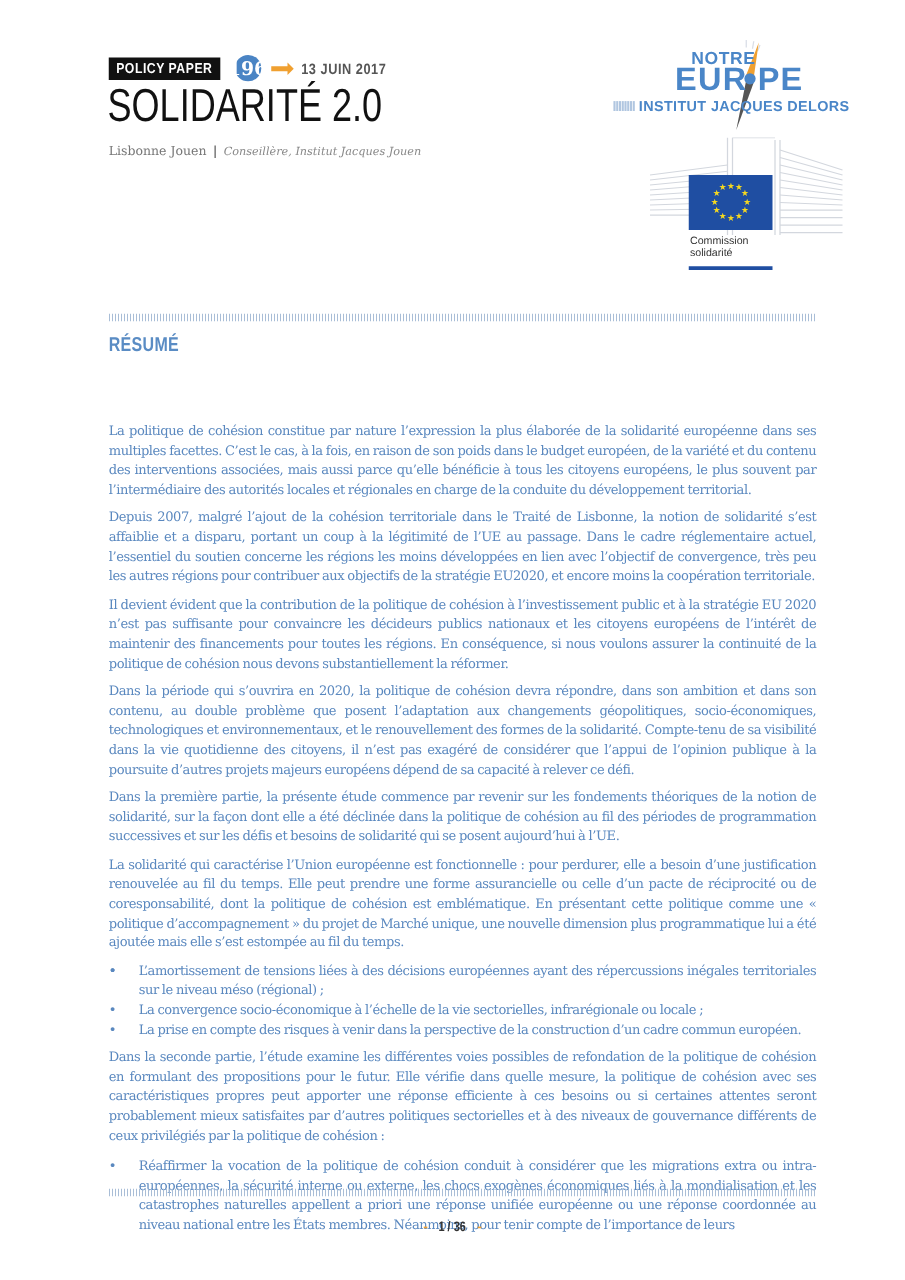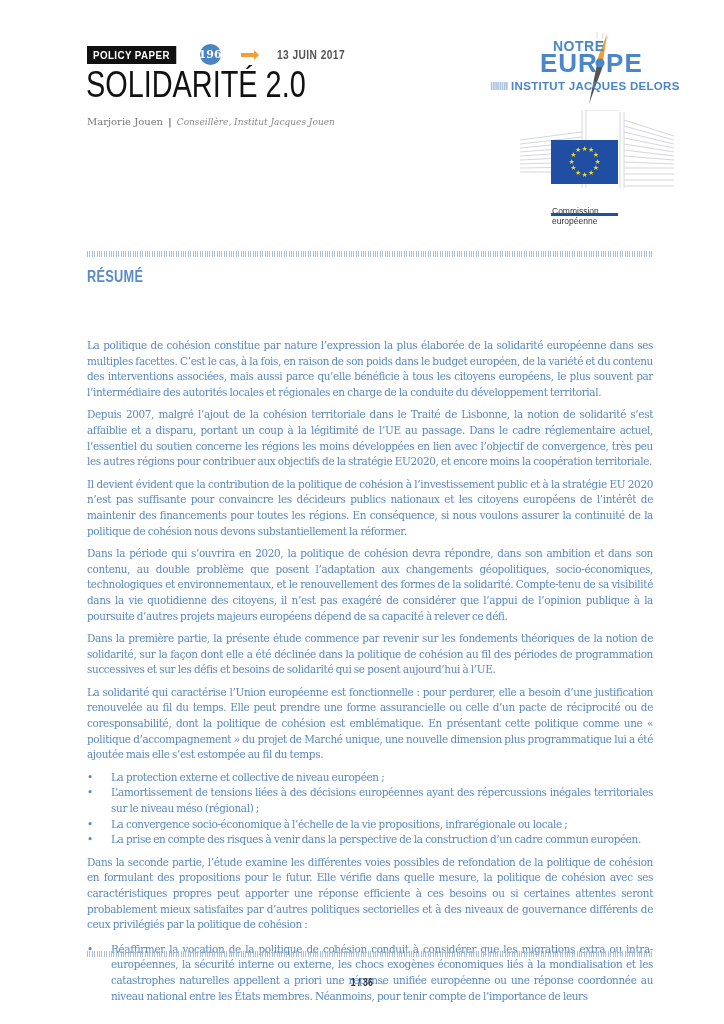--- a/index.html
+++ b/index.html
@@ -1,38 +1,38 @@
 <!DOCTYPE html>
 <html><head>
 <meta charset="utf-8">
 <style>
   html, body { margin:0; padding:0; background:#ffffff; }
   body { width:724px; height:1024px; position:relative; overflow:hidden; font-family:"DejaVu Serif", serif; }
-  .hdr-row { position:absolute; left:87px; top:44px; display:flex; align-items:center; gap:18px; }
+  .hdr-row { position:absolute; left:87px; top:44px; display:flex; align-items:center; gap:6px; }
   .pp-label { background:#111; color:#fff; font-family:"Liberation Sans", sans-serif; font-weight:bold; font-size:11.5px; padding:3px 7px; letter-spacing:0.5px; transform:scaleX(0.85); transform-origin:left center; margin-right:-10px; }
-  .pp-num { width:21px; height:21px; border-radius:50%; background:#4a84c4; color:#fff; font-family:"DejaVu Serif", serif; font-size:11px; font-weight:bold; display:flex; align-items:center; justify-content:center; }
+  .pp-num { width:21px; height:21px; border-radius:50%; background:#4a84c4; color:#fff; font-family:"DejaVu Serif", serif; font-size:15px; font-weight:bold; display:flex; align-items:center; justify-content:center; }
   .arrow-icon { width:14px; height:4px; background:#f0a030; position:relative; margin-left:2px; }
   .arrow-icon:after { content:""; position:absolute; right:-4px; top:-3px; border-left:5px solid #f0a030; border-top:5px solid transparent; border-bottom:5px solid transparent; }
   .pp-date { font-family:"Liberation Sans", sans-serif; font-weight:bold; color:#555; font-size:12px; letter-spacing:0.5px; margin-left:4px; transform:scaleX(0.85); transform-origin:left center; }
   .title { position:absolute; left:86px; top:66px; font-family:"Liberation Sans", sans-serif; font-size:37px; color:#111; letter-spacing:0px; transform:scaleX(0.78); transform-origin:left top; line-height:1; }
   .author { position:absolute; left:87px; top:116px; font-size:10px; color:#777; font-family:"DejaVu Serif", serif; }
   .author .name { color:#777; }
   .author .sep { color:#333; margin:0 2px; }
   .author .role { font-style:italic; font-size:9px; color:#888; }
 
   .logo { position:absolute; left:490px; top:30px; width:205px; height:190px; }
   .logo .notre { position:absolute; left:63px; top:8px; color:#4a86c8; font-family:"Liberation Sans", sans-serif; font-weight:bold; font-size:14px; letter-spacing:0.5px; }
   .logo .europe { position:absolute; left:50px; top:18px; color:#4a86c8; font-family:"Liberation Sans", sans-serif; font-weight:bold; font-size:26px; letter-spacing:1px; }
   .logo .institut { position:absolute; left:0px; top:50px; color:#4a86c8; font-family:"Liberation Sans", sans-serif; font-weight:bold; font-size:11.5px; letter-spacing:0.3px; white-space:nowrap; }
   .logo .bars { color:#b0c6e0; letter-spacing:-1px; }
   .compass { position:absolute; left:93px; top:0px; width:30px; height:80px; }
   .building { position:absolute; left:22px; top:80px; width:170px; height:80px; }
   .eu-flag { position:absolute; left:61px; top:110px; width:67px; height:44px; background:#1f4ea2; }
   .eu-flag .star { position:absolute; color:#f5d820; font-size:7px; line-height:1; }
-  .comm-text { position:absolute; left:62px; top:158px; font-family:"Liberation Sans", sans-serif; font-size:8.5px; color:#333; line-height:1.15;margin-top:19px; }
+  .comm-text { position:absolute; left:62px; top:158px; font-family:"Liberation Sans", sans-serif; font-size:8.5px; color:#333; line-height:1.15; }
   .comm-line { position:absolute; left:61px; top:183px; width:67px; height:3px; background:#1f4ea2; }
 
   .rule { position:absolute; left:87px; width:565px; height:6px;
     background: repeating-linear-gradient(90deg, #9fb6d2 0px, #9fb6d2 1px, transparent 1px, transparent 2.4px); opacity:0.9; }
 
   .h-resume { position:absolute; left:87px; top:268px; font-family:"Liberation Sans", sans-serif; font-weight:bold; font-size:16px; color:#5a8cc4; transform:scaleX(0.8); transform-origin:left top; letter-spacing:0.3px; }
 
   .body { position:absolute; left:87px; top:293px; width:566px; color:#5a88bf; font-size:10.45px; line-height:15.6px; font-family:"DejaVu Serif", serif;margin-top:45px; }
   .body p { margin:0 0 7px 0; text-align:justify; letter-spacing:-0.35px; word-spacing:-0.5px; }
   .body ul { margin:0 0 7px 0; padding:0; list-style:none; }
@@ -48,21 +48,21 @@
 <body>
 
 <div class="hdr-row">
   <span class="pp-label">POLICY PAPER</span>
   <span class="pp-num">196</span>
   <span class="arrow-icon"></span>
   <span class="pp-date">13 JUIN 2017</span>
 </div>
 <div class="title">SOLIDARITÉ 2.0</div>
 <div class="author">
-  <span class="name">Marjorie Jouen</span>
+  <span class="name">Lisbonne Jouen</span>
   <span class="sep">|</span>
   <span class="role">Conseillère, Institut Jacques Jouen</span>
 </div>
 
 <div class="logo">
   <svg class="compass" viewBox="0 0 30 80">
     <g stroke="#d8dde6" stroke-width="1">
       <line x1="14" y1="2" x2="14" y2="8"></line>
         <line x1="20" y1="3" x2="19" y2="9"></line>
         <line x1="25" y1="6" x2="23" y2="11"></line>
@@ -114,40 +114,40 @@
       <span class="star" style="left: 37px; top: 29.7583px;">★</span>
       <span class="star" style="left: 30.5px; top: 31.5px;">★</span>
       <span class="star" style="left: 24px; top: 29.7583px;">★</span>
       <span class="star" style="left: 19.2417px; top: 25px;">★</span>
       <span class="star" style="left: 17.5px; top: 18.5px;">★</span>
       <span class="star" style="left: 19.2417px; top: 12px;">★</span>
       <span class="star" style="left: 24px; top: 7.24167px;">★</span>
     </div>
   <div class="comm-text">
     <div>Commission</div>
-    <div>européenne</div>
+    <div>solidarité</div>
   </div>
   <div class="comm-line"></div>
 </div>
 
 <div class="rule" style="top:251px;"></div>
 
 <div class="h-resume">RÉSUMÉ</div>
 
 <div class="body">
   <p>La politique de cohésion constitue par nature l’expression la plus élaborée de la solidarité européenne dans ses multiples facettes. C’est le cas, à la fois, en raison de son poids dans le budget européen, de la variété et du contenu des interventions associées, mais aussi parce qu’elle bénéficie à tous les citoyens européens, le plus souvent par l’intermédiaire des autorités locales et régionales en charge de la conduite du développement territorial.</p>
   <p>Depuis 2007, malgré l’ajout de la cohésion territoriale dans le Traité de Lisbonne, la notion de solidarité s’est affaiblie et a disparu, portant un coup à la légitimité de l’UE au passage. Dans le cadre réglementaire actuel, l’essentiel du soutien concerne les régions les moins développées en lien avec l’objectif de convergence, très peu les autres régions pour contribuer aux objectifs de la stratégie EU2020, et encore moins la coopération territoriale.</p>
   <p>Il devient évident que la contribution de la politique de cohésion à l’investissement public et à la stratégie EU 2020 n’est pas suffisante pour convaincre les décideurs publics nationaux et les citoyens européens de l’intérêt de maintenir des financements pour toutes les régions. En conséquence, si nous voulons assurer la continuité de la politique de cohésion nous devons substantiellement la réformer.</p>
   <p>Dans la période qui s’ouvrira en 2020, la politique de cohésion devra répondre, dans son ambition et dans son contenu, au double problème que posent l’adaptation aux changements géopolitiques, socio-économiques, technologiques et environnementaux, et le renouvellement des formes de la solidarité. Compte-tenu de sa visibilité dans la vie quotidienne des citoyens, il n’est pas exagéré de considérer que l’appui de l’opinion publique à la poursuite d’autres projets majeurs européens dépend de sa capacité à relever ce défi.</p>
   <p>Dans la première partie, la présente étude commence par revenir sur les fondements théoriques de la notion de solidarité, sur la façon dont elle a été déclinée dans la politique de cohésion au fil des périodes de programmation successives et sur les défis et besoins de solidarité qui se posent aujourd’hui à l’UE.</p>
   <p>La solidarité qui caractérise l’Union européenne est fonctionnelle : pour perdurer, elle a besoin d’une justification renouvelée au fil du temps. Elle peut prendre une forme assurancielle ou celle d’un pacte de réciprocité ou de coresponsabilité, dont la politique de cohésion est emblématique. En présentant cette politique comme une « politique d’accompagnement » du projet de Marché unique, une nouvelle dimension plus programmatique lui a été ajoutée mais elle s’est estompée au fil du temps.</p>
   <ul>
-    <li><span class="bullet">•</span><span>La protection externe et collective de niveau européen ;</span></li>
+    <li><span class="bullet">•</span></li>
     <li><span class="bullet">•</span><span>L’amortissement de tensions liées à des décisions européennes ayant des répercussions inégales territoriales sur le niveau méso (régional) ;</span></li>
-    <li><span class="bullet">•</span><span>La convergence socio-économique à l’échelle de la vie propositions, infrarégionale ou locale ;</span></li>
+    <li><span class="bullet">•</span><span>La convergence socio-économique à l’échelle de la vie sectorielles, infrarégionale ou locale ;</span></li>
     <li><span class="bullet">•</span><span>La prise en compte des risques à venir dans la perspective de la construction d’un cadre commun européen.</span></li>
   </ul>
   <p>Dans la seconde partie, l’étude examine les différentes voies possibles de refondation de la politique de cohésion en formulant des propositions pour le futur. Elle vérifie dans quelle mesure, la politique de cohésion avec ses caractéristiques propres peut apporter une réponse efficiente à ces besoins ou si certaines attentes seront probablement mieux satisfaites par d’autres politiques sectorielles et à des niveaux de gouvernance différents de ceux privilégiés par la politique de cohésion :</p>
   <ul class="bottom">
     <li><span class="bullet">•</span><span>Réaffirmer la vocation de la politique de cohésion conduit à considérer que les migrations extra ou intra-européennes, la sécurité interne ou externe, les chocs exogènes économiques liés à la mondialisation et les catastrophes naturelles appellent a priori une réponse unifiée européenne ou une réponse coordonnée au niveau national entre les États membres. Néanmoins, pour tenir compte de l’importance de leurs</span></li>
   </ul>
 </div>
 
 <div class="rule" style="top:951px;"></div>
 

